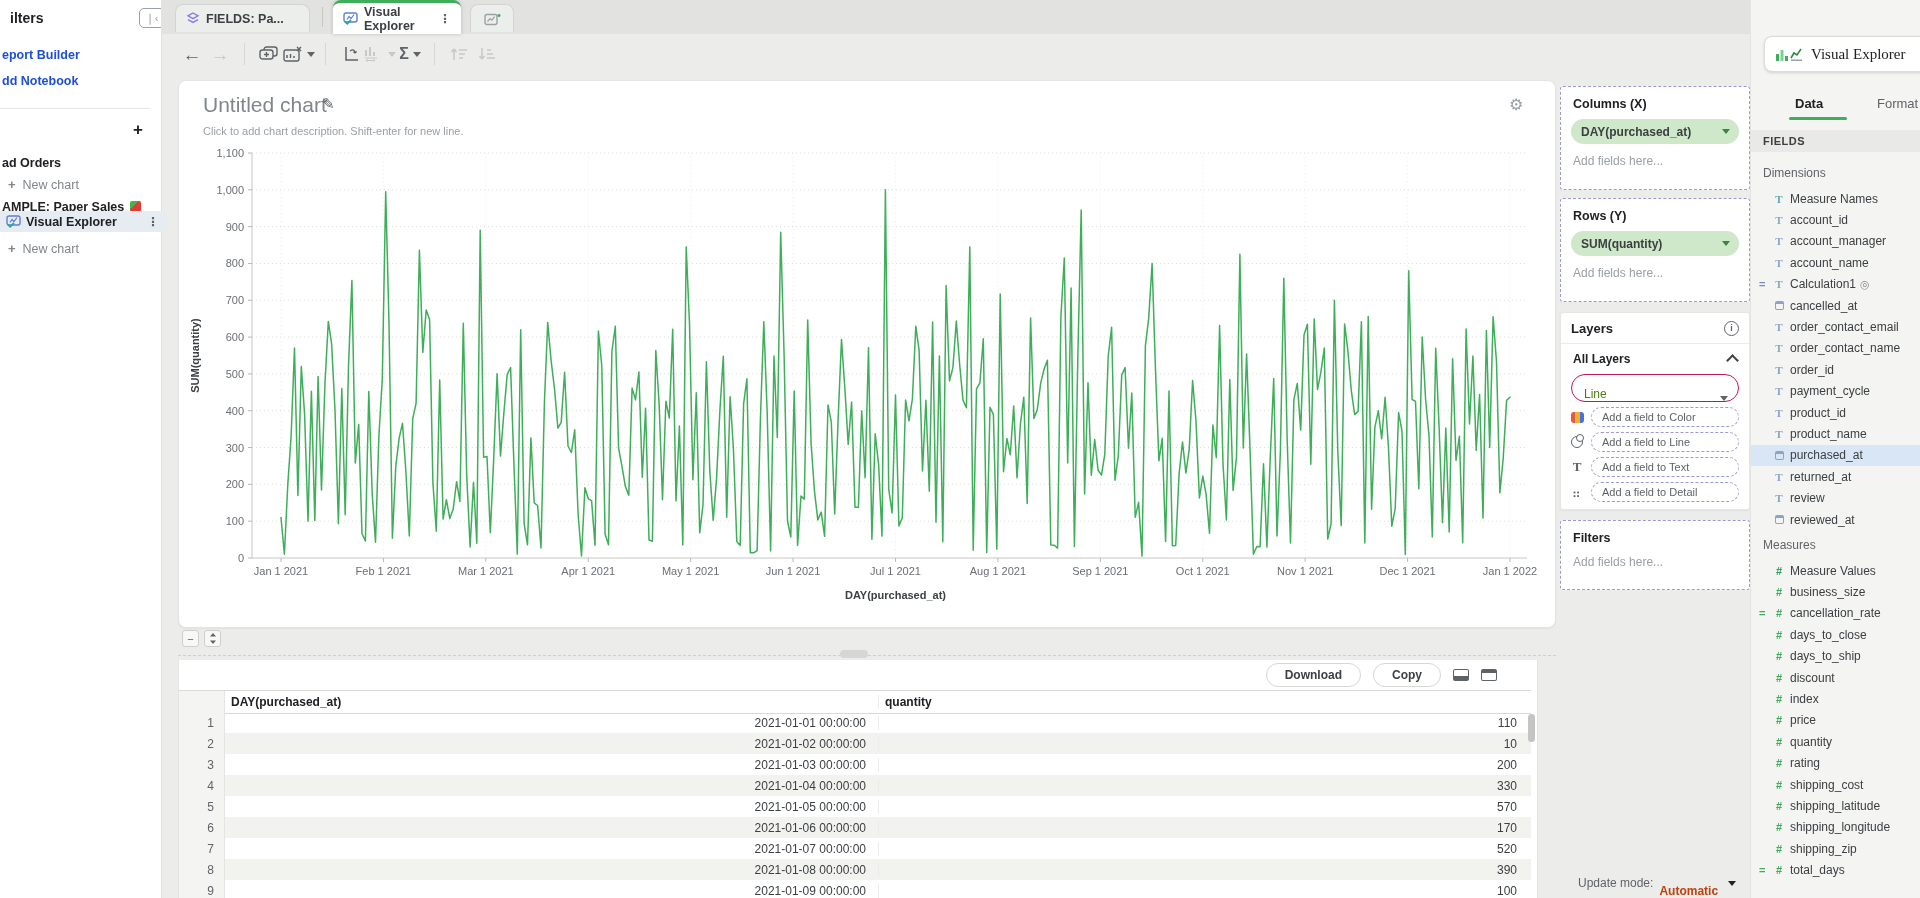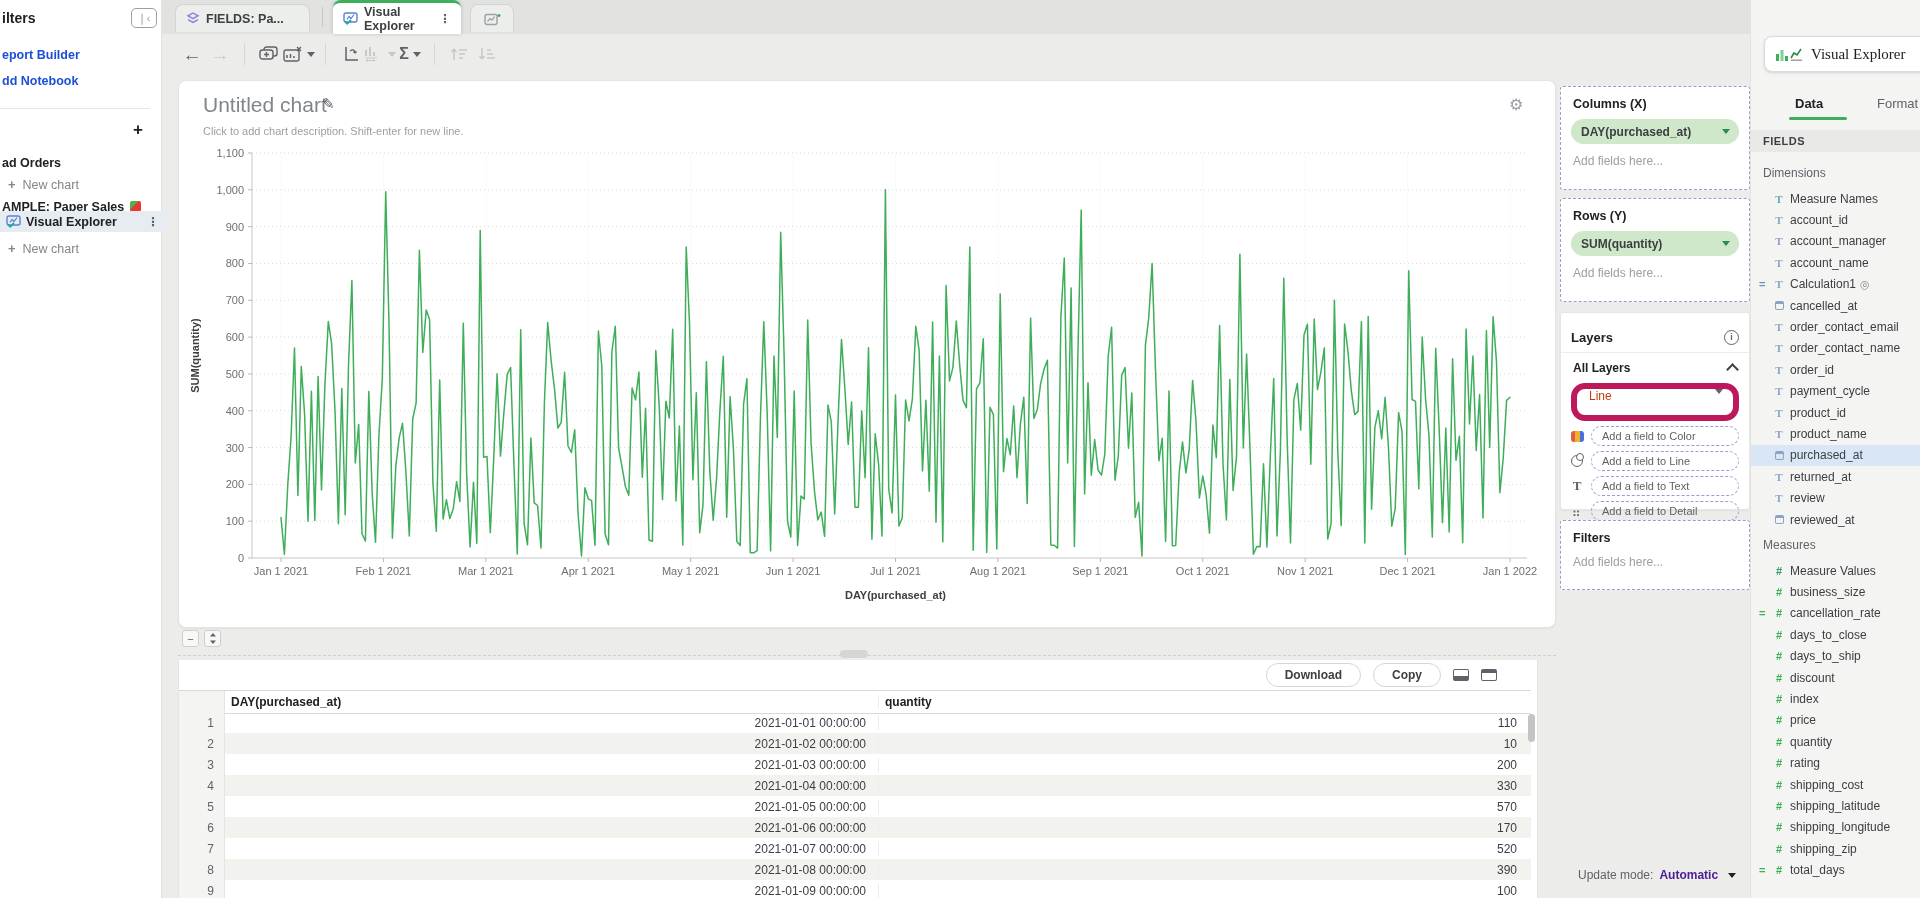--- a/index.html
+++ b/index.html
@@ -1,21 +1,21 @@
 <!DOCTYPE html>
 <html><head>
 <meta charset="utf-8">
 <style>
   html,body{margin:0;padding:0;}
   body{font-family:"Liberation Sans","DejaVu Sans",sans-serif;background:#ecedea;}
   #root{position:relative;width:1920px;height:898px;overflow:hidden;background:#ecedea;color:#202124;}
 
   
   #sidebar{position:absolute;left:0;top:0;width:161px;height:898px;background:#ffffff;border-right:1px solid #e0e0de;}
-  .sb-top{position:absolute;left:2px;top:8px;width:155px;display:flex;justify-content:space-between;align-items:center;}
+  .sb-top{position:absolute;left:10px;top:8px;width:155px;display:flex;justify-content:space-between;align-items:center;}
   .sb-title{font-size:14px;font-weight:700;color:#202124;}
   .collapse-btn{width:24px;height:18px;border:1.5px solid #9aa0a6;border-radius:5px;display:flex;align-items:center;justify-content:center;color:#9aa0a6;font-size:11px;background:#fff;}
   .sb-link{position:absolute;left:2px;font-size:12.5px;font-weight:600;color:#1d4ed8;}
   .sb-divider{position:absolute;left:0;top:108px;width:150px;border-top:1px solid #e6e6e4;}
   .sb-add{position:absolute;left:133px;top:120px;font-size:17px;font-weight:700;color:#202124;}
   .sb-row{position:absolute;left:0;width:161px;height:21px;display:flex;align-items:center;font-size:12.5px;}
   .sb-row.folder{font-weight:700;color:#202124;padding-left:2px;}
   .sb-row.newchart{color:#80868b;padding-left:8px;}
   .sb-row.newchart .plus{color:#80868b;font-size:13px;margin-right:7px;font-weight:700;}
   .sb-row.explorer{font-weight:700;color:#202124;padding-left:6px;}
@@ -76,38 +76,38 @@
   #tbl-scroll{position:absolute;right:2px;top:54px;width:7px;height:180px;}
   #tbl-scroll .thumb{width:7px;height:28px;border-radius:4px;background:#c4c4c2;}
 
   
   .cfg-box{position:absolute;left:1560px;width:190px;background:#fff;border:1.5px dashed #9a9ad8;border-radius:3px;box-sizing:border-box;}
   .cfg-label{font-size:12.5px;font-weight:700;color:#202124;margin:10px 0 0 12px;}
   .pill{margin:8px 10px 0 10px;height:25px;border-radius:13px;background:#cfe8c9;display:flex;align-items:center;padding:0 10px;font-size:12px;font-weight:700;color:#3c4043;position:relative;}
   .pill .caret{position:absolute;right:9px;}
   .ph{font-size:12px;color:#9aa0a6;margin:10px 0 0 12px;}
   #layers-card{position:absolute;left:1560px;top:312px;width:190px;height:198px;background:#fff;border:1px solid #e6e6e4;border-radius:3px;box-sizing:border-box;box-shadow:0 1px 2px rgba(0,0,0,.05);}
-  .layers-head{height:30px;display:flex;align-items:center;justify-content:space-between;padding:0 10px;border-bottom:1px solid #ececea;margin-top:9px;}
+  .layers-head{height:30px;display:flex;align-items:center;justify-content:space-between;padding:0 10px;border-bottom:1px solid #ececea;}
   .layers-title{font-size:13px;font-weight:700;}
   .info-ic{width:13px;height:13px;border:1.5px solid #5f6368;border-radius:50%;display:flex;align-items:center;justify-content:center;font-size:9px;font-weight:700;color:#5f6368;}
   .info-ic::after{content:"i";}
   .alllayers{display:flex;align-items:center;justify-content:space-between;padding:8px 12px 4px 12px;font-size:12px;font-weight:700;}
   .chev-up{width:7px;height:7px;border-left:2px solid #3c4043;border-top:2px solid #3c4043;transform:rotate(45deg);margin-top:3px;}
-  .marktype{margin:4px 10px;height:26px;border:6px solid #be185d;border-radius:14px;display:flex;align-items:flex-start;padding:0 12px;font-size:12px;color:#c2410c;position:relative;background:#fff;}
+  .marktype{margin:4px 10px;height:26px;border:1px solid #be185d;border-radius:14px;display:flex;align-items:flex-end;padding:0 12px;font-size:12px;color:#4d7c0f;position:relative;background:#fff;}
   .marktype .caret{position:absolute;right:10px;}
   .slot-row{display:flex;align-items:center;margin:5px 10px 0 8px;height:20px;}
   .slot-pill{flex:1;height:20px;border:1.5px dashed #9a9ad8;border-radius:11px;display:flex;align-items:center;padding:0 10px;font-size:11px;color:#5f6368;margin-left:6px;box-sizing:border-box;}
   .sl{width:16px;display:flex;justify-content:center;}
   .sl-color{width:13px;height:11px;border-radius:3px;background:linear-gradient(90deg,#e25a4a 0 33%,#f0b429 33% 66%,#4a6fe2 66% 100%);}
   .sl-size{width:10px;height:10px;border:1.5px solid #5f6368;border-radius:50%;position:relative;}
   .sl-size::after{content:"";position:absolute;left:4px;top:-3px;width:6px;height:6px;border:1.5px solid #5f6368;border-radius:50%;background:#fff;}
   .sl-text{font-size:13px;color:#5f6368;font-family:"Liberation Serif",serif;font-weight:700;}
   .sl-detail{width:9px;height:9px;box-shadow:0 0 0 0 #5f6368, 6px 0 0 0 #5f6368, 0 6px 0 0 #5f6368, 6px 6px 0 0 #5f6368;margin-right:4px;margin-left:-2px;transform:scale(.6);background:#5f6368;width:3px;height:3px;}
   #update-mode{position:absolute;left:1578px;top:868px;font-size:12px;color:#5f6368;display:flex;align-items:center;gap:6px;}
-  #update-mode b{color:#4c1d95;font-weight:700;}
+  #update-mode b{color:#c2410c;font-weight:700;margin-top:16px;}
   .caret.dark{border-top-color:#202124;}
 
   
   #fields-panel{position:absolute;left:1750px;top:0;width:170px;height:898px;background:#f4f4f2;border-left:1px solid #e3e3e1;}
   #brandbox{position:absolute;left:13px;top:36px;width:170px;height:36px;background:#fff;border:1px solid #dcdcda;border-radius:8px;box-shadow:0 1px 3px rgba(0,0,0,.14);display:flex;align-items:center;padding:0 10px;box-sizing:border-box;gap:8px;}
   #brandbox .bname{font-family:"Liberation Serif",serif;font-size:15px;color:#202124;white-space:nowrap;}
   .fp-tab{position:absolute;top:96px;font-size:13px;color:#5f6368;}
   .fp-tab.active{font-weight:700;color:#202124;}
   #fp-underline{position:absolute;left:38px;top:117px;width:58px;height:3px;background:#3fae5a;border-radius:2px;}
   #fields-band{position:absolute;left:0;top:130px;width:170px;height:22px;background:#e9e9e7;display:flex;align-items:center;padding-left:12px;font-size:11px;font-weight:700;letter-spacing:.5px;color:#3c4043;box-sizing:border-box;}

